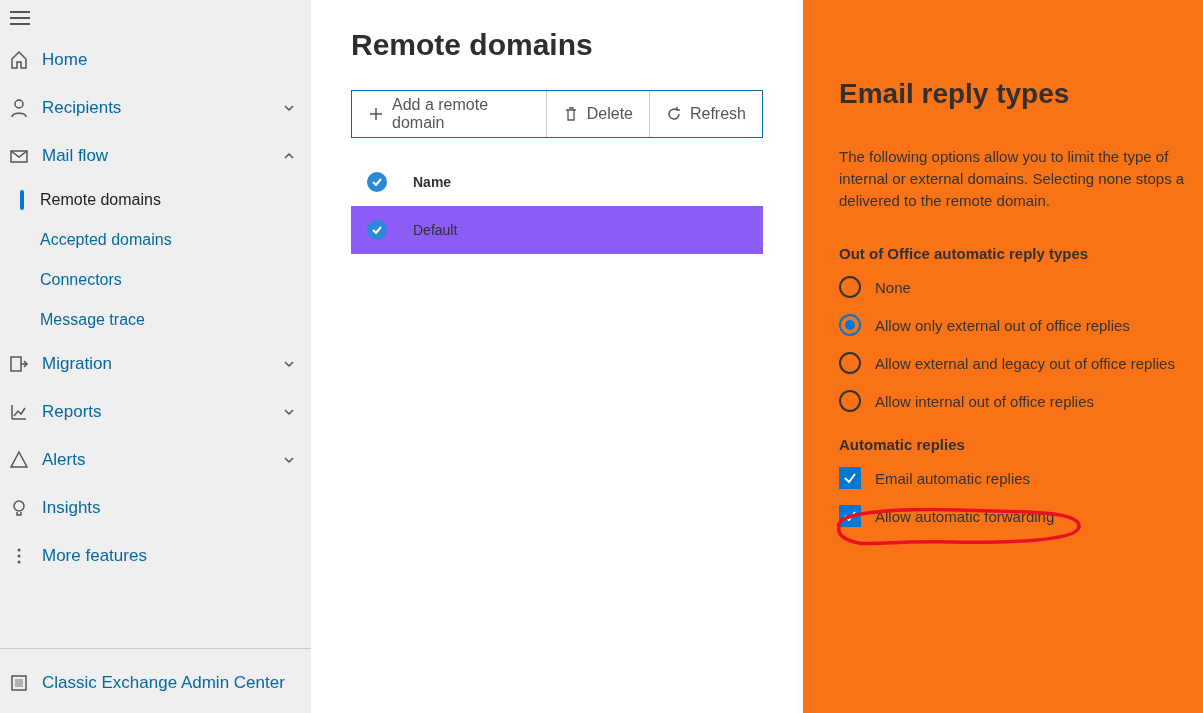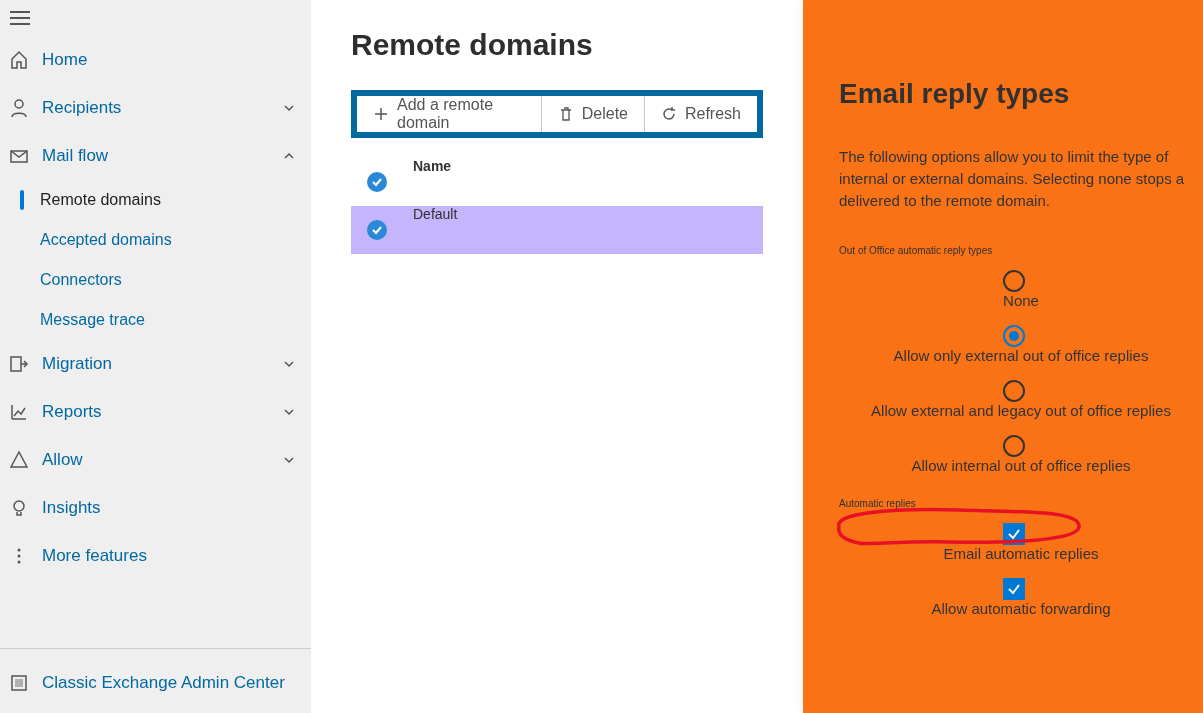--- a/index.html
+++ b/index.html
@@ -85,48 +85,49 @@
     position: relative;
   }
   .main h1 {
     font-size: 30px;
     font-weight: 700;
     color: #2e2e2e;
     margin-bottom: 28px;
   }
   .toolbar {
     display:flex;
-    border:6px solid #0369a1;
+    border:1px solid #0369a1;
     width: fit-content;
     height: 48px;
   }
   .toolbar-btn {
     display:flex;
     align-items:center;
     padding: 0 16px;
     font-size:16px;
     color:#555;
     border-right:1px solid #c8c8c8;
     cursor:pointer;
   }
   .toolbar-btn:last-child { border-right:none; }
   .toolbar-btn .ticon { margin-right:8px; display:flex; }
 
   .table-header, .table-row {
     display:flex;
+    align-items:center;
     padding: 0 16px;
     height: 48px;
   }
   .table-header {
     margin-top: 20px;
     font-weight:600;
     color:#333;
   }
   .table-row {
-    background:#c4b5fd;
+    background:#8b5cf6;
   }
   .sel-cell { width: 46px; display:flex; align-items:center; }
   .sel-circle {
     width:20px; height:20px; border-radius:50%;
     background:#2b88d8;
     display:flex; align-items:center; justify-content:center;
   }
 
   
   .panel {
@@ -144,33 +145,32 @@
   }
   .panel p.desc {
     font-size:15px;
     color:#333;
     line-height:1.45;
     margin-bottom: 34px;
     margin-top: 36px;
   }
 
   .section-title {
-    font-size:10px;
-    font-weight:400;
+    font-size:15px;
+    font-weight:700;
     margin-bottom: 14px;
   }
 
   .radio-row, .check-row {
     display:flex;
     align-items:center;
     margin-bottom: 16px;
     font-size:15px;
     color:#333;
     cursor:pointer;
-    flex-direction:column;
   }
   .radio {
     width:22px; height:22px;
     border:2px solid #333;
     border-radius:50%;
     margin-right:14px;
     position:relative;
     flex-shrink:0;
   }
   .radio.selected { border-color:#0078d4; }
@@ -293,21 +293,21 @@
         </svg>
       </span>
   </div>
 
   <div class="nav-item">
     <span class="icon">
       <svg width="20" height="20" viewBox="0 0 20 20">
           <path d="M10 2 L18 17 L2 17 Z" fill="none" stroke="#555" stroke-width="1.5"></path>
         </svg>
     </span>
-    <span class="label">Allow</span>
+    <span class="label">Alerts</span>
     <span class="chev">
         <svg width="12" height="12" viewBox="0 0 12 12">
           <path d="M2 4 L6 8 L10 4" fill="none" stroke="#555" stroke-width="1.5"></path>
         </svg>
       </span>
   </div>
 
   <div class="nav-item">
     <span class="icon">
       <svg width="20" height="20" viewBox="0 0 20 20">

